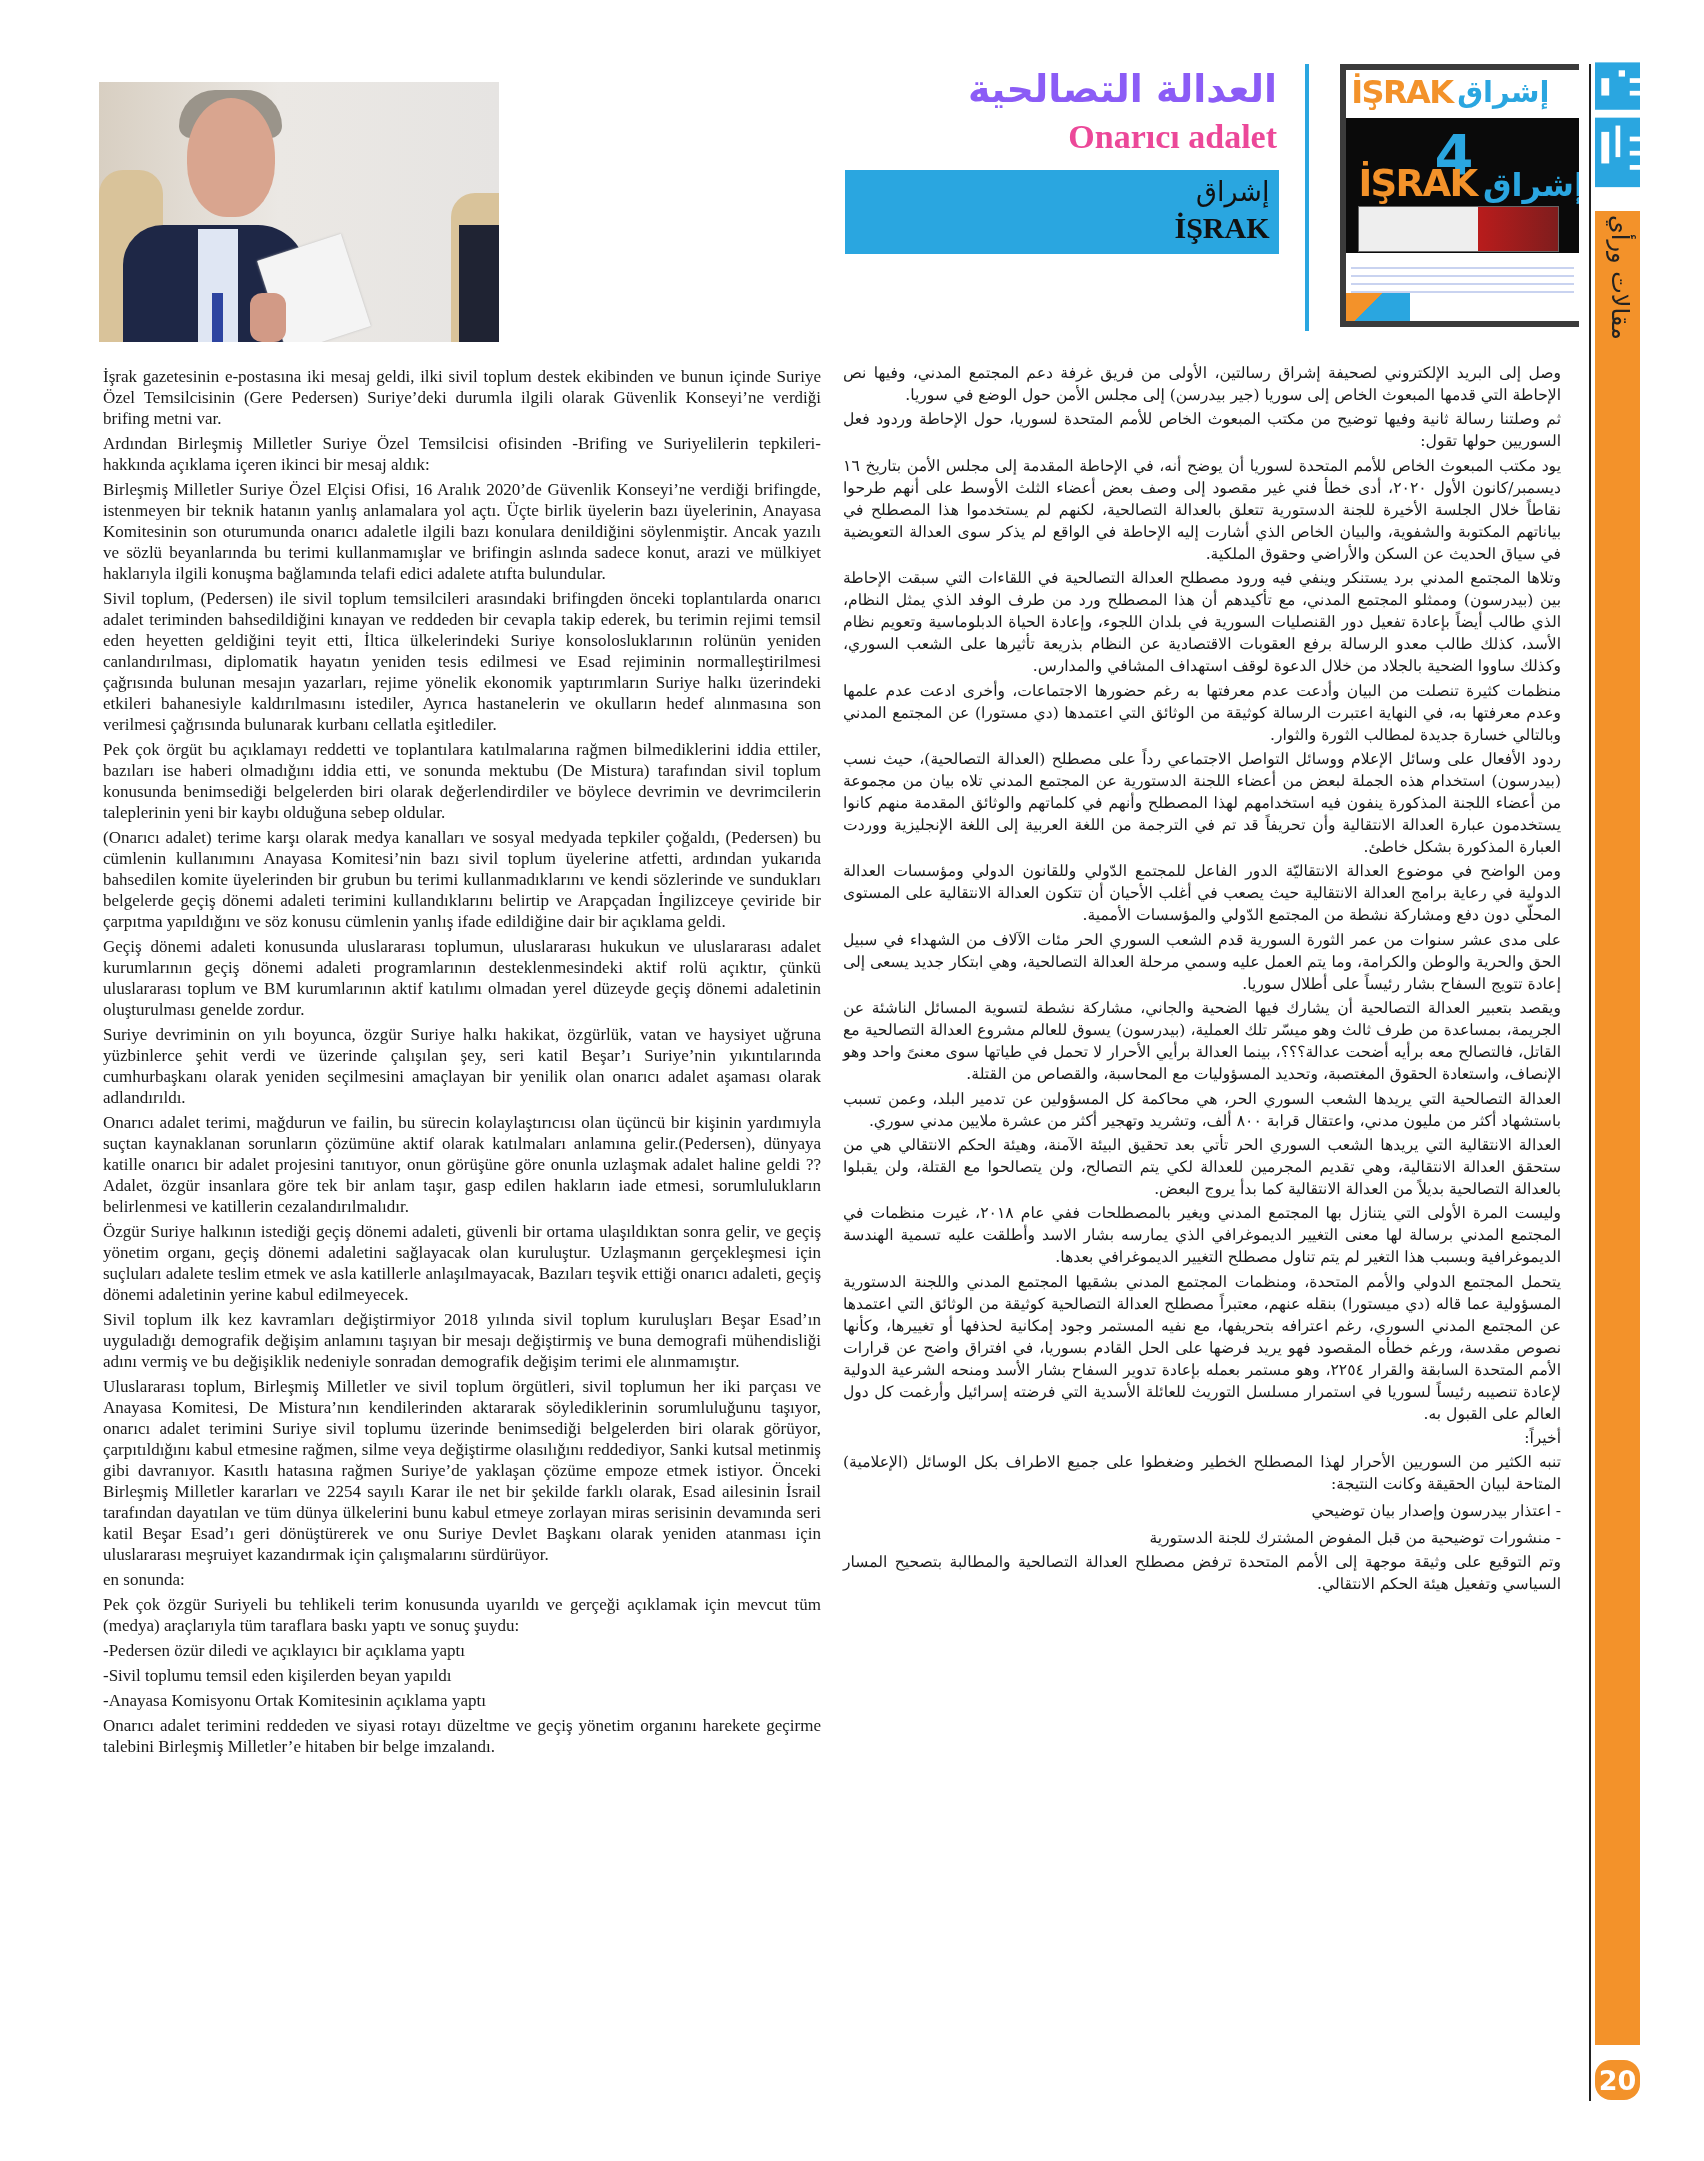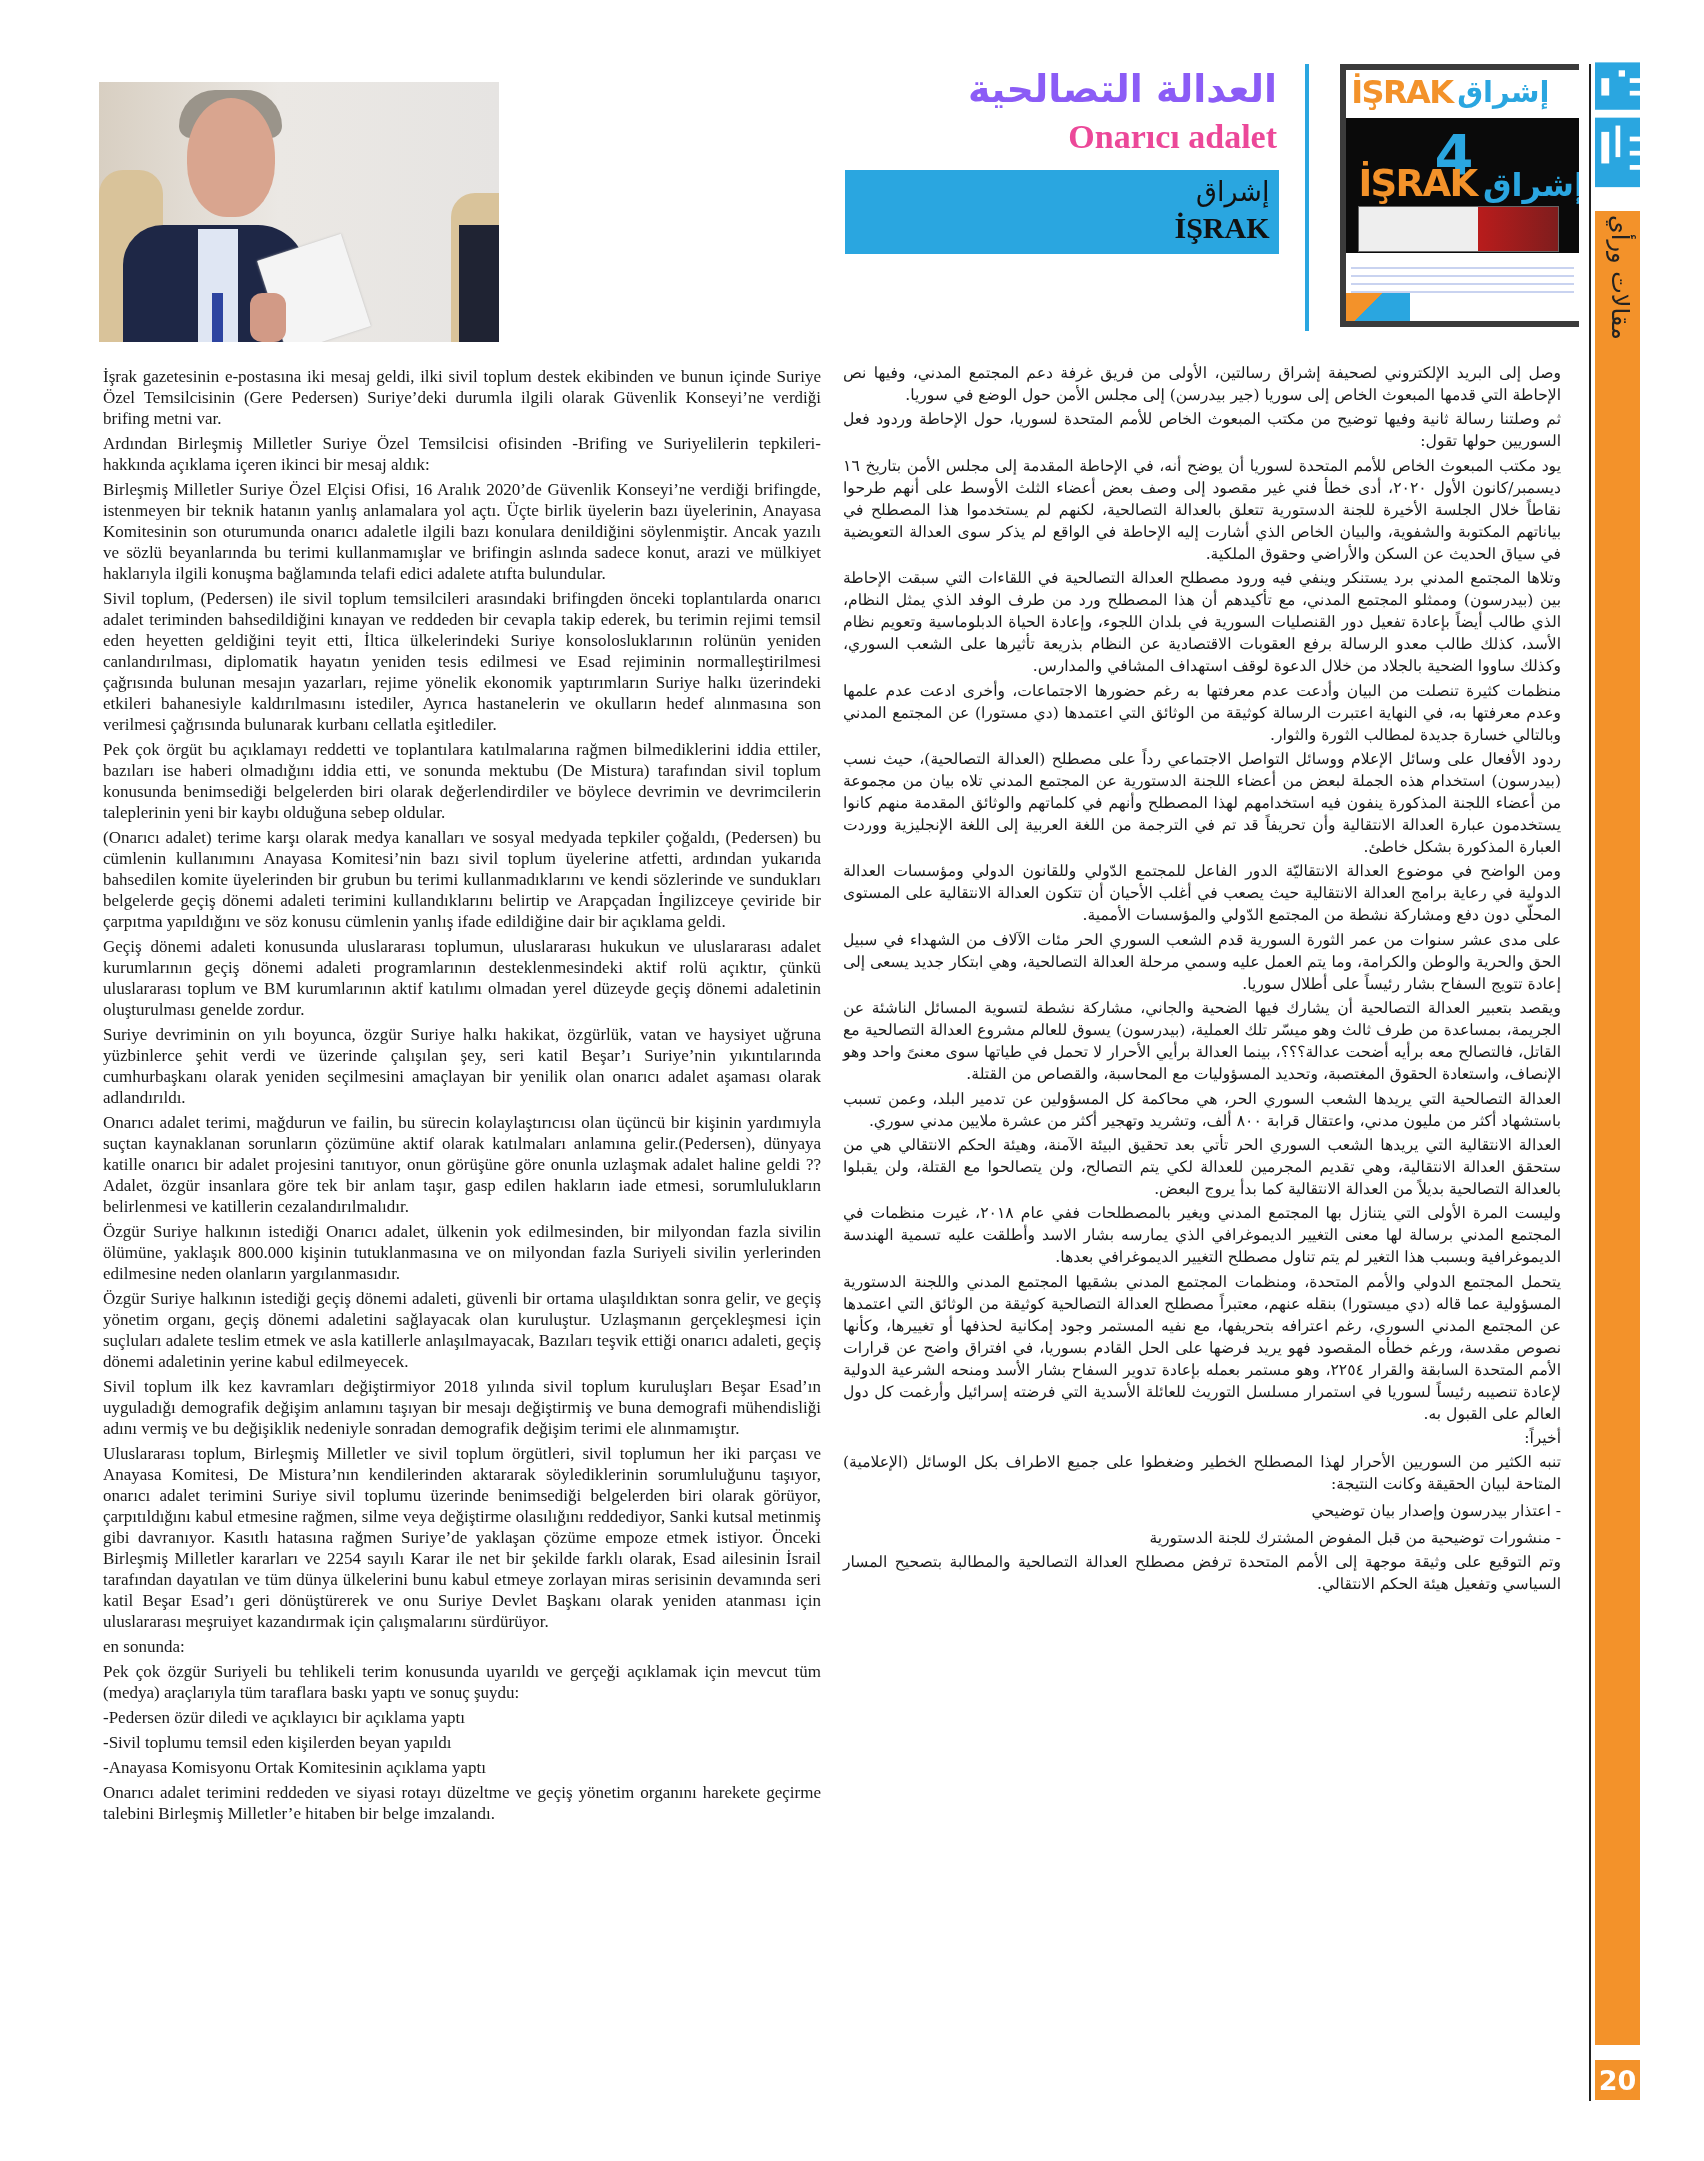--- a/index.html
+++ b/index.html
@@ -2,21 +2,21 @@
 <html style="font-size:12.7px"><head>
 <meta charset="utf-8">
 <style>
   html, body { margin: 0; padding: 0; background: #ffffff; }
   body { width: 1704px; height: 2161px; position: relative; overflow: hidden; font-family: "Liberation Serif", serif; color: #1a1a1a; }
 
   
   .side-logo { position: absolute; left: 1595px; top: 62px; width: 45px; height: 135px; }
   .side-tag { position: absolute; left: 1595px; top: 211px; width: 45px; height: 1834px; background: #f3922a; }
   .side-tag-text { position: absolute; left: 1604px; top: 215px; width: 32px; height: 159px; writing-mode: vertical-rl; font-family: "DejaVu Sans", sans-serif; font-size: 24px; color: #222; display: flex; align-items: center; }
-  .page-num { position: absolute; left: 1595px; top: 2060px; width: 45px; height: 40px; background: #f3922a; color: #fff; font-family: "DejaVu Sans", sans-serif; font-weight: bold; font-size: 27px; display: flex; align-items: center; justify-content: center; }
+  .page-num { position: absolute; left: 1595px; top: 2060px; width: 45px; height: 40px; background: #f3922a; color: #fff; font-family: "DejaVu Sans", sans-serif; font-weight: bold; font-size: 27px; display: flex; align-items: center; justify-content: center; border-radius: 16px; }
   .side-rule { position: absolute; left: 1589px; top: 64px; width: 2.4px; height: 2037px; background: #222; }
 
   
   .cover { position: absolute; left: 1340px; top: 64px; width: 239px; height: 263px; background: #3b3b3b; }
   .cover-inner { position: absolute; left: 6.4px; top: 6.4px; right: 0; bottom: 6.4px; background: #fff; overflow: hidden; }
   .cover-mast { position: absolute; left: 4.8px; top: 3.2px; right: 0; height: 36px; display: flex; align-items: center; }
   .cover-mast .en { color: #f3922a; font-family: "DejaVu Sans", sans-serif; font-weight: bold; font-size: 32px; letter-spacing: -1.6px; }
   .cover-mast .ar { color: #2aa6e0; font-family: "DejaVu Sans", sans-serif; font-weight: bold; font-size: 29px; margin-left: 4.8px; }
   .cover-black { position: absolute; left: 0; top: 48px; right: 0; height: 135px; background: #0a0a0a; }
   .cover-four { position: absolute; left: 88px; top: 4px; color: #2aa6e0; font-family: "DejaVu Sans", sans-serif; font-weight: bold; font-size: 56px; }
@@ -121,21 +121,20 @@
 <div class="col col-tr">
   <p>İşrak gazetesinin e-postasına iki mesaj geldi, ilki sivil toplum destek ekibinden ve bunun içinde Suriye Özel Temsilcisinin (Gere Pedersen) Suriye’deki durumla ilgili olarak Güvenlik Konseyi’ne verdiği brifing metni var.</p>
   <p>Ardından Birleşmiş Milletler Suriye Özel Temsilcisi ofisinden -Brifing ve Suriyelilerin tepkileri- hakkında açıklama içeren ikinci bir mesaj aldık:</p>
   <p>Birleşmiş Milletler Suriye Özel Elçisi Ofisi, 16 Aralık 2020’de Güvenlik Konseyi’ne verdiği brifingde, istenmeyen bir teknik hatanın yanlış anlamalara yol açtı.  Üçte birlik üyelerin bazı üyelerinin, Anayasa Komitesinin son oturumunda  onarıcı adaletle ilgili bazı konulara denildiğini söylenmiştir.  Ancak yazılı ve sözlü beyanlarında bu terimi kullanmamışlar ve brifingin aslında sadece konut, arazi ve mülkiyet haklarıyla ilgili konuşma bağlamında telafi edici adalete atıfta bulundular.</p>
   <p>Sivil toplum, (Pedersen) ile sivil toplum temsilcileri arasındaki brifingden önceki toplantılarda onarıcı adalet teriminden bahsedildiğini kınayan ve reddeden bir cevapla takip ederek, bu terimin rejimi temsil eden heyetten geldiğini teyit etti, İltica ülkelerindeki Suriye konsolosluklarının rolünün yeniden canlandırılması, diplomatik hayatın yeniden tesis edilmesi ve Esad rejiminin normalleştirilmesi çağrısında bulunan mesajın yazarları, rejime yönelik ekonomik yaptırımların Suriye halkı üzerindeki etkileri bahanesiyle kaldırılmasını istediler, Ayrıca hastanelerin ve okulların hedef alınmasına son verilmesi çağrısında bulunarak kurbanı cellatla eşitlediler.</p>
   <p>Pek çok örgüt bu açıklamayı reddetti ve toplantılara katılmalarına rağmen bilmediklerini iddia ettiler, bazıları ise haberi olmadığını iddia etti, ve sonunda mektubu (De Mistura) tarafından sivil toplum konusunda benimsediği belgelerden biri olarak değerlendirdiler ve böylece devrimin ve devrimcilerin taleplerinin yeni bir kaybı olduğuna sebep oldular.</p>
   <p>(Onarıcı adalet) terime karşı olarak medya kanalları ve sosyal medyada tepkiler çoğaldı, (Pedersen) bu cümlenin kullanımını Anayasa Komitesi’nin bazı sivil toplum üyelerine atfetti, ardından yukarıda bahsedilen komite üyelerinden bir grubun bu terimi kullanmadıklarını ve kendi sözlerinde ve sundukları belgelerde geçiş dönemi adaleti terimini kullandıklarını belirtip ve Arapçadan İngilizceye çeviride bir çarpıtma yapıldığını ve söz konusu cümlenin yanlış ifade edildiğine dair bir açıklama geldi.</p>
   <p>Geçiş dönemi adaleti konusunda uluslararası toplumun, uluslararası hukukun ve uluslararası adalet kurumlarının geçiş dönemi adaleti programlarının desteklenmesindeki aktif rolü açıktır, çünkü uluslararası toplum ve BM kurumlarının aktif katılımı olmadan yerel düzeyde geçiş dönemi adaletinin oluşturulması  genelde  zordur.</p>
   <p>Suriye devriminin on yılı boyunca, özgür Suriye halkı hakikat, özgürlük, vatan ve haysiyet uğruna yüzbinlerce şehit verdi ve üzerinde çalışılan şey, seri katil Beşar’ı Suriye’nin yıkıntılarında cumhurbaşkanı olarak yeniden seçilmesini amaçlayan bir yenilik olan onarıcı adalet aşaması olarak adlandırıldı.</p>
   <p>Onarıcı adalet terimi, mağdurun ve failin, bu sürecin kolaylaştırıcısı olan üçüncü bir kişinin yardımıyla suçtan kaynaklanan sorunların çözümüne aktif olarak katılmaları anlamına gelir.(Pedersen), dünyaya katille onarıcı bir adalet projesini tanıtıyor, onun görüşüne göre onunla uzlaşmak adalet haline geldi ?? Adalet, özgür insanlara göre tek bir anlam taşır, gasp edilen hakların iade etmesi, sorumlulukların belirlenmesi  ve katillerin cezalandırılmalıdır.</p>
-  <p>Özgür Suriye halkının istediği Onarıcı adalet, ülkenin yok edilmesinden, bir milyondan fazla sivilin ölümüne, yaklaşık 800.000 kişinin tutuklanmasına ve on milyondan fazla Suriyeli sivilin yerlerinden edilmesine neden olanların yargılanmasıdır.</p>
   <p>Özgür Suriye halkının istediği geçiş dönemi adaleti, güvenli bir ortama ulaşıldıktan sonra gelir, ve geçiş yönetim organı, geçiş dönemi adaletini sağlayacak olan kuruluştur. Uzlaşmanın gerçekleşmesi için suçluları adalete teslim etmek ve asla katillerle anlaşılmayacak, Bazıları teşvik ettiği onarıcı adaleti, geçiş dönemi adaletinin yerine kabul edilmeyecek.</p>
   <p>Sivil toplum ilk kez kavramları değiştirmiyor 2018 yılında sivil toplum kuruluşları Beşar Esad’ın uyguladığı demografik değişim anlamını taşıyan bir mesajı değiştirmiş ve buna demografi mühendisliği adını vermiş ve bu değişiklik nedeniyle sonradan demografik değişim terimi ele alınmamıştır.</p>
   <p>Uluslararası toplum, Birleşmiş Milletler ve sivil toplum örgütleri, sivil toplumun her iki parçası ve Anayasa Komitesi, De Mistura’nın kendilerinden aktararak söylediklerinin sorumluluğunu taşıyor, onarıcı adalet terimini Suriye sivil toplumu üzerinde benimsediği belgelerden biri olarak görüyor, çarpıtıldığını kabul etmesine rağmen, silme veya değiştirme olasılığını reddediyor, Sanki kutsal metinmiş gibi davranıyor. Kasıtlı hatasına rağmen Suriye’de yaklaşan çözüme empoze etmek istiyor. Önceki Birleşmiş Milletler kararları ve 2254 sayılı Karar ile net bir şekilde farklı olarak, Esad ailesinin İsrail tarafından dayatılan ve tüm dünya ülkelerini bunu kabul etmeye zorlayan miras serisinin devamında seri katil Beşar Esad’ı  geri dönüştürerek ve onu Suriye Devlet Başkanı olarak yeniden atanması için uluslararası meşruiyet kazandırmak için çalışmalarını sürdürüyor.</p>
   <p>en sonunda:</p>
   <p>Pek çok özgür Suriyeli bu tehlikeli terim konusunda uyarıldı ve gerçeği açıklamak için mevcut tüm (medya) araçlarıyla tüm taraflara baskı yaptı ve sonuç şuydu:</p>
   <p>-Pedersen özür diledi ve açıklayıcı bir açıklama yaptı</p>
   <p>-Sivil toplumu temsil eden kişilerden beyan yapıldı</p>
   <p>-Anayasa Komisyonu Ortak Komitesinin açıklama yaptı</p>
   <p>Onarıcı adalet terimini reddeden ve siyasi rotayı düzeltme ve geçiş yönetim organını harekete geçirme talebini Birleşmiş Milletler’e hitaben bir belge imzalandı.</p>
 </div>

